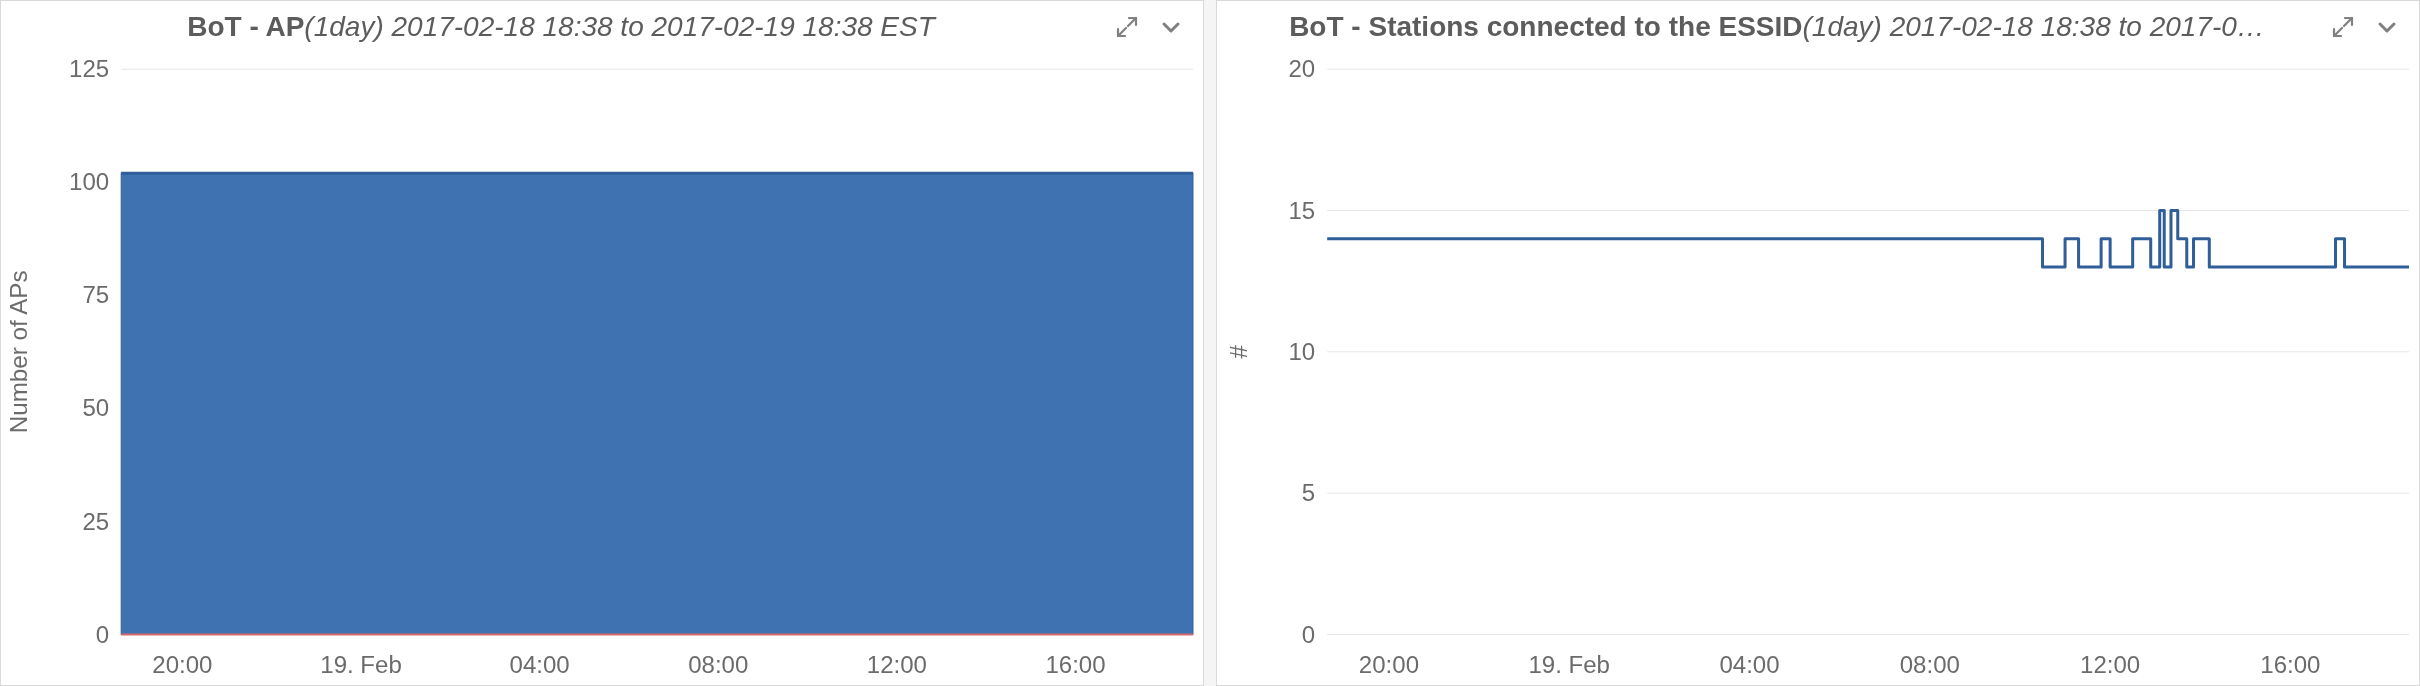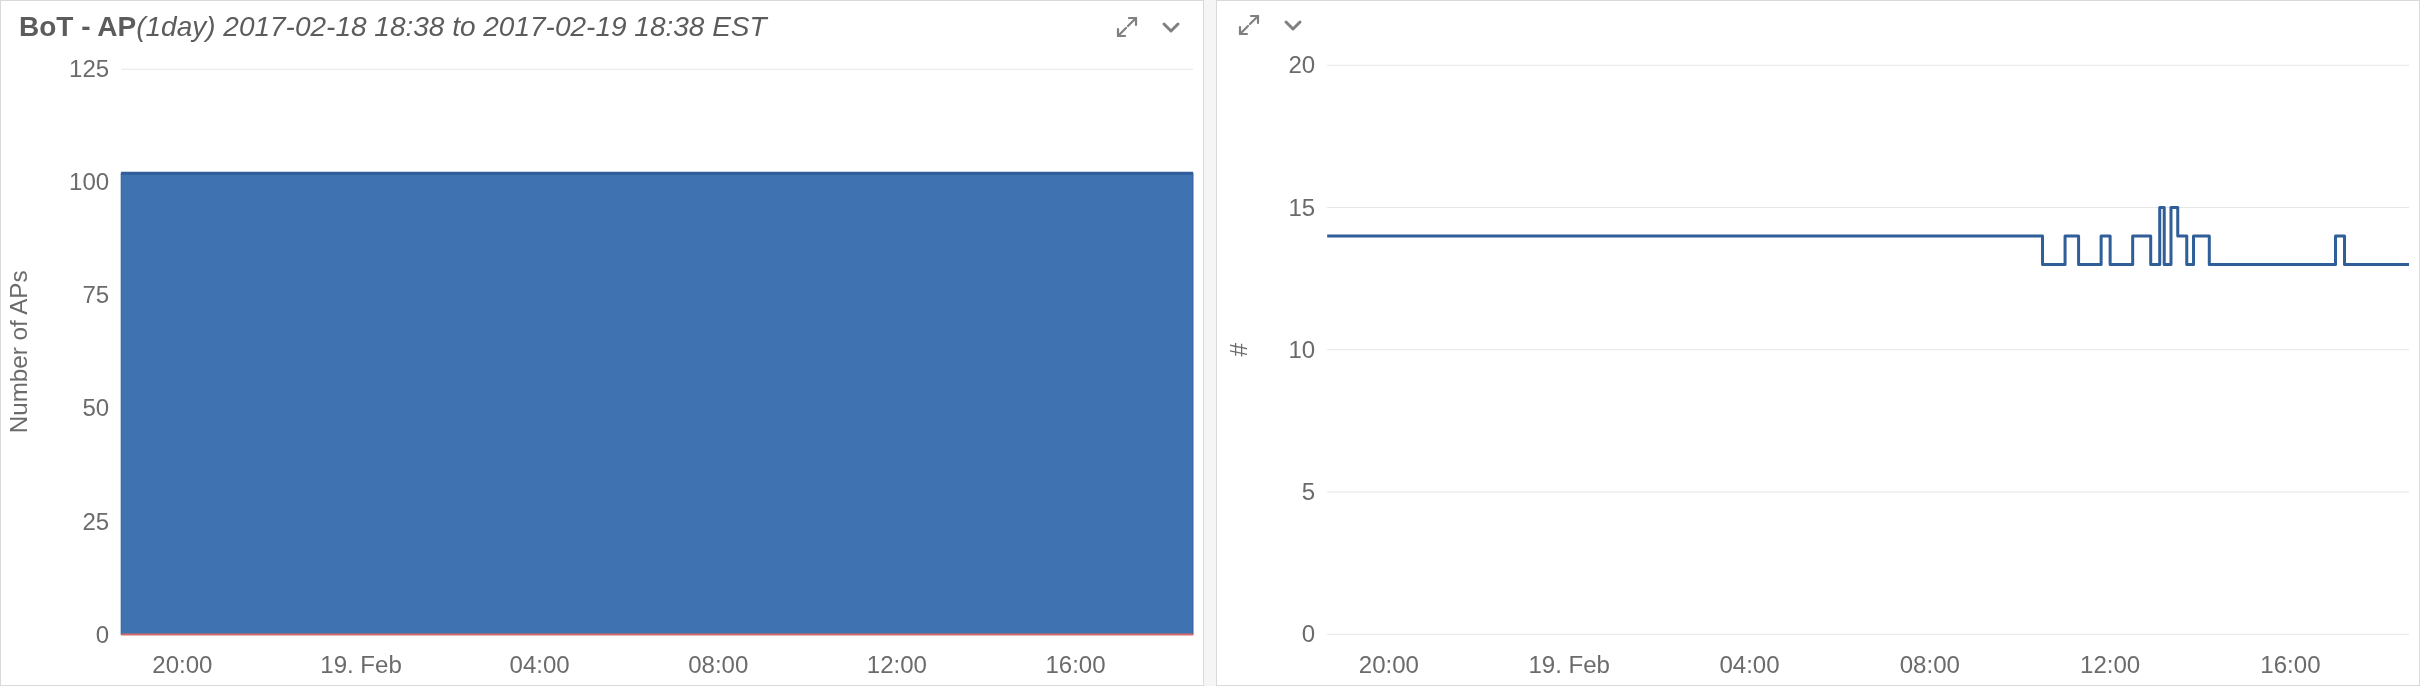--- a/index.html
+++ b/index.html
@@ -9,20 +9,21 @@
     font-family: "Helvetica Neue", Helvetica, Arial, sans-serif;
     color: #3b3b3b;
   }
   .dashboard {
     display: flex;
     width: 2420px;
     height: 686px;
     box-sizing: border-box;
     gap: 12px;
     padding: 0;
+    text-align: center;
   }
   .panel {
     flex: 1 1 0;
     background: #ffffff;
     border: 1px solid #d9d9d9;
     box-sizing: border-box;
     display: flex;
     flex-direction: column;
     min-width: 0;
   }
@@ -141,20 +142,23 @@
           <text x="26" y="300" text-anchor="middle" class="axis-title" transform="rotate(-90 26 300)">Number of APs</text>
           <path d="M 120 580 L 120 123.04000000000003 L 1190 123.04000000000003 L 1190 580 Z" fill="#3f72b1" stroke="#2f5e98" stroke-width="1"></path>
           <line x1="120" x2="1190" y1="580" y2="580" class="baseline"></line>
           <line x1="120" x2="1190" y1="123.04000000000003" y2="123.04000000000003" stroke="#2f5e98" stroke-width="3"></line>
         </svg>
     </div>
   </div>
 
   <div class="panel">
     <div class="panel-header">
+      <div class="panel-title">
+        <span>BoT - Stations connected to the ESSID</span><span class="italic">(1day) 2017-02-18 18:38 to 2017-0…</span>
+      </div>
       <div class="panel-actions">
         <span class="icon-btn">
           <svg viewBox="0 0 24 24" fill="none" stroke="currentColor" stroke-width="2.2" stroke-linecap="round" stroke-linejoin="round">
             <path d="M14 3h7v7"></path>
               <path d="M21 3l-8 8"></path>
             <path d="M10 21H3v-7"></path>
               <path d="M3 21l8-8"></path>
           </svg>
         </span>
         <span class="icon-btn">

